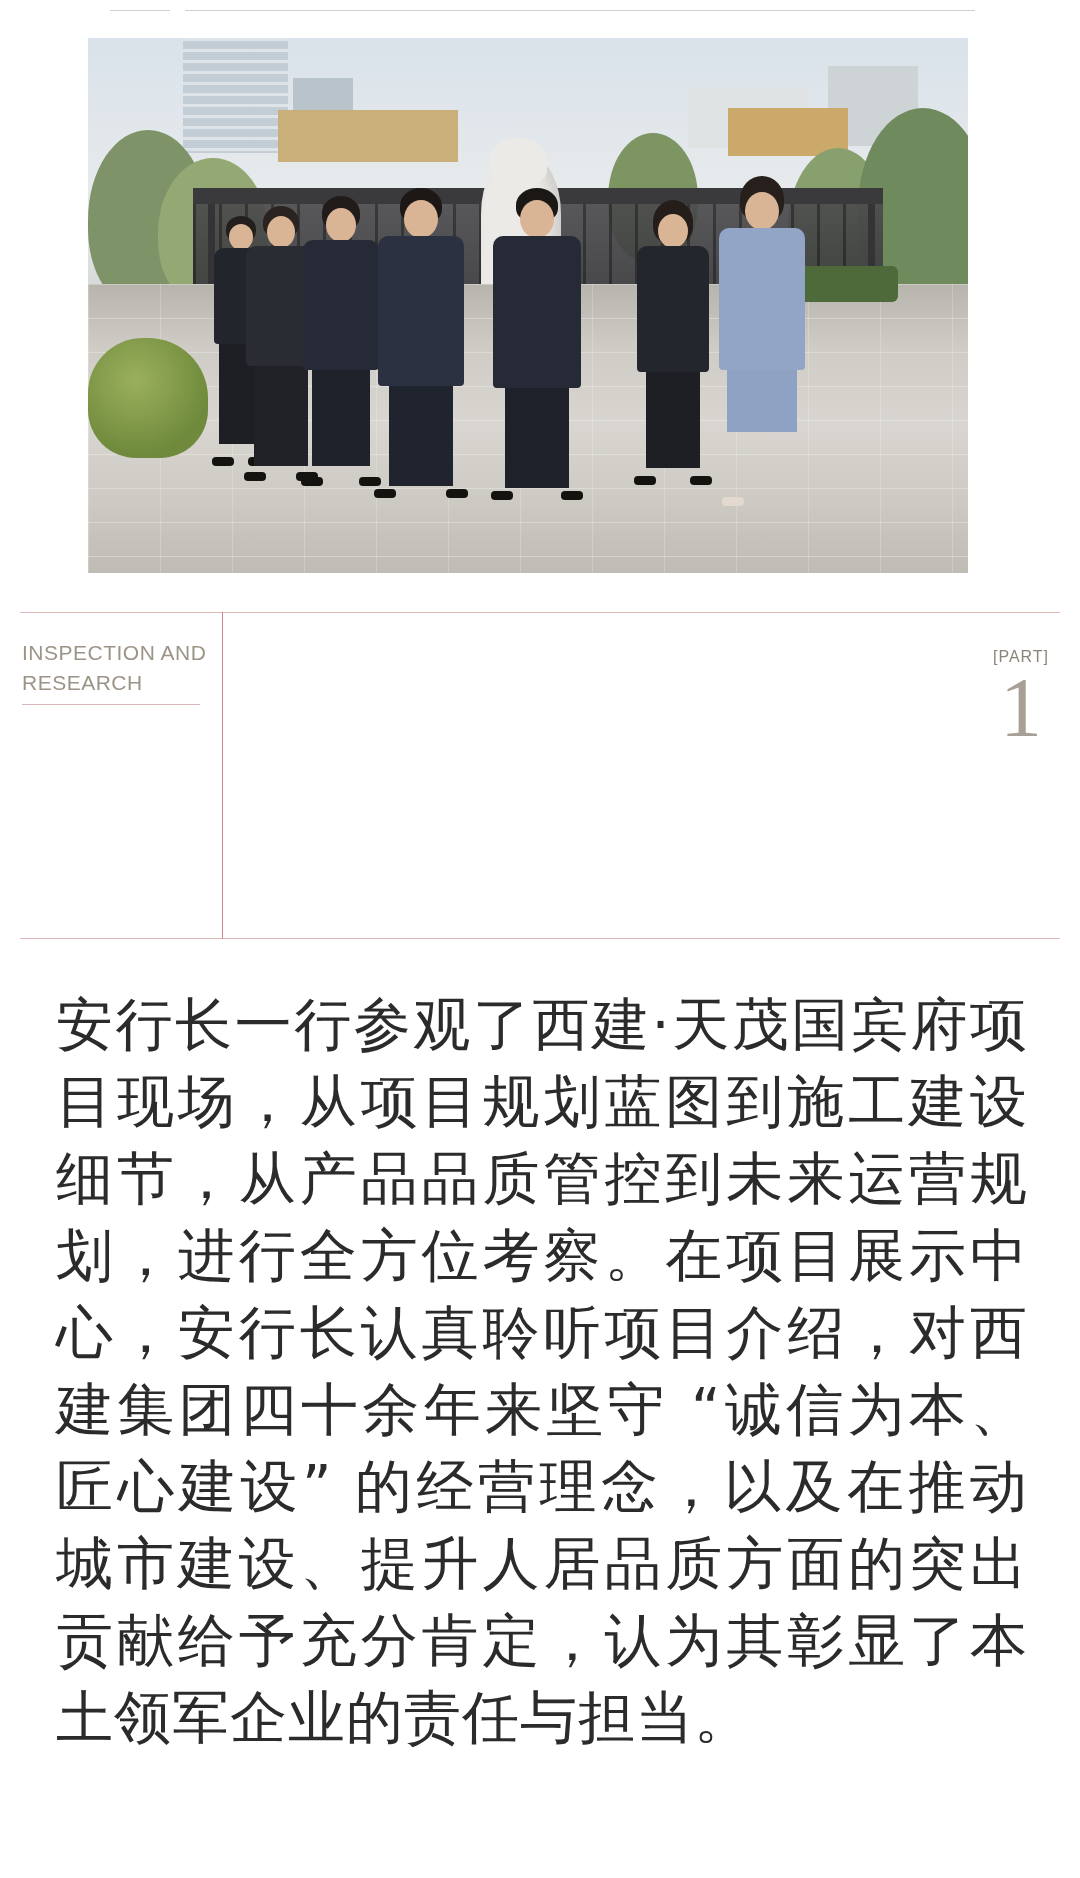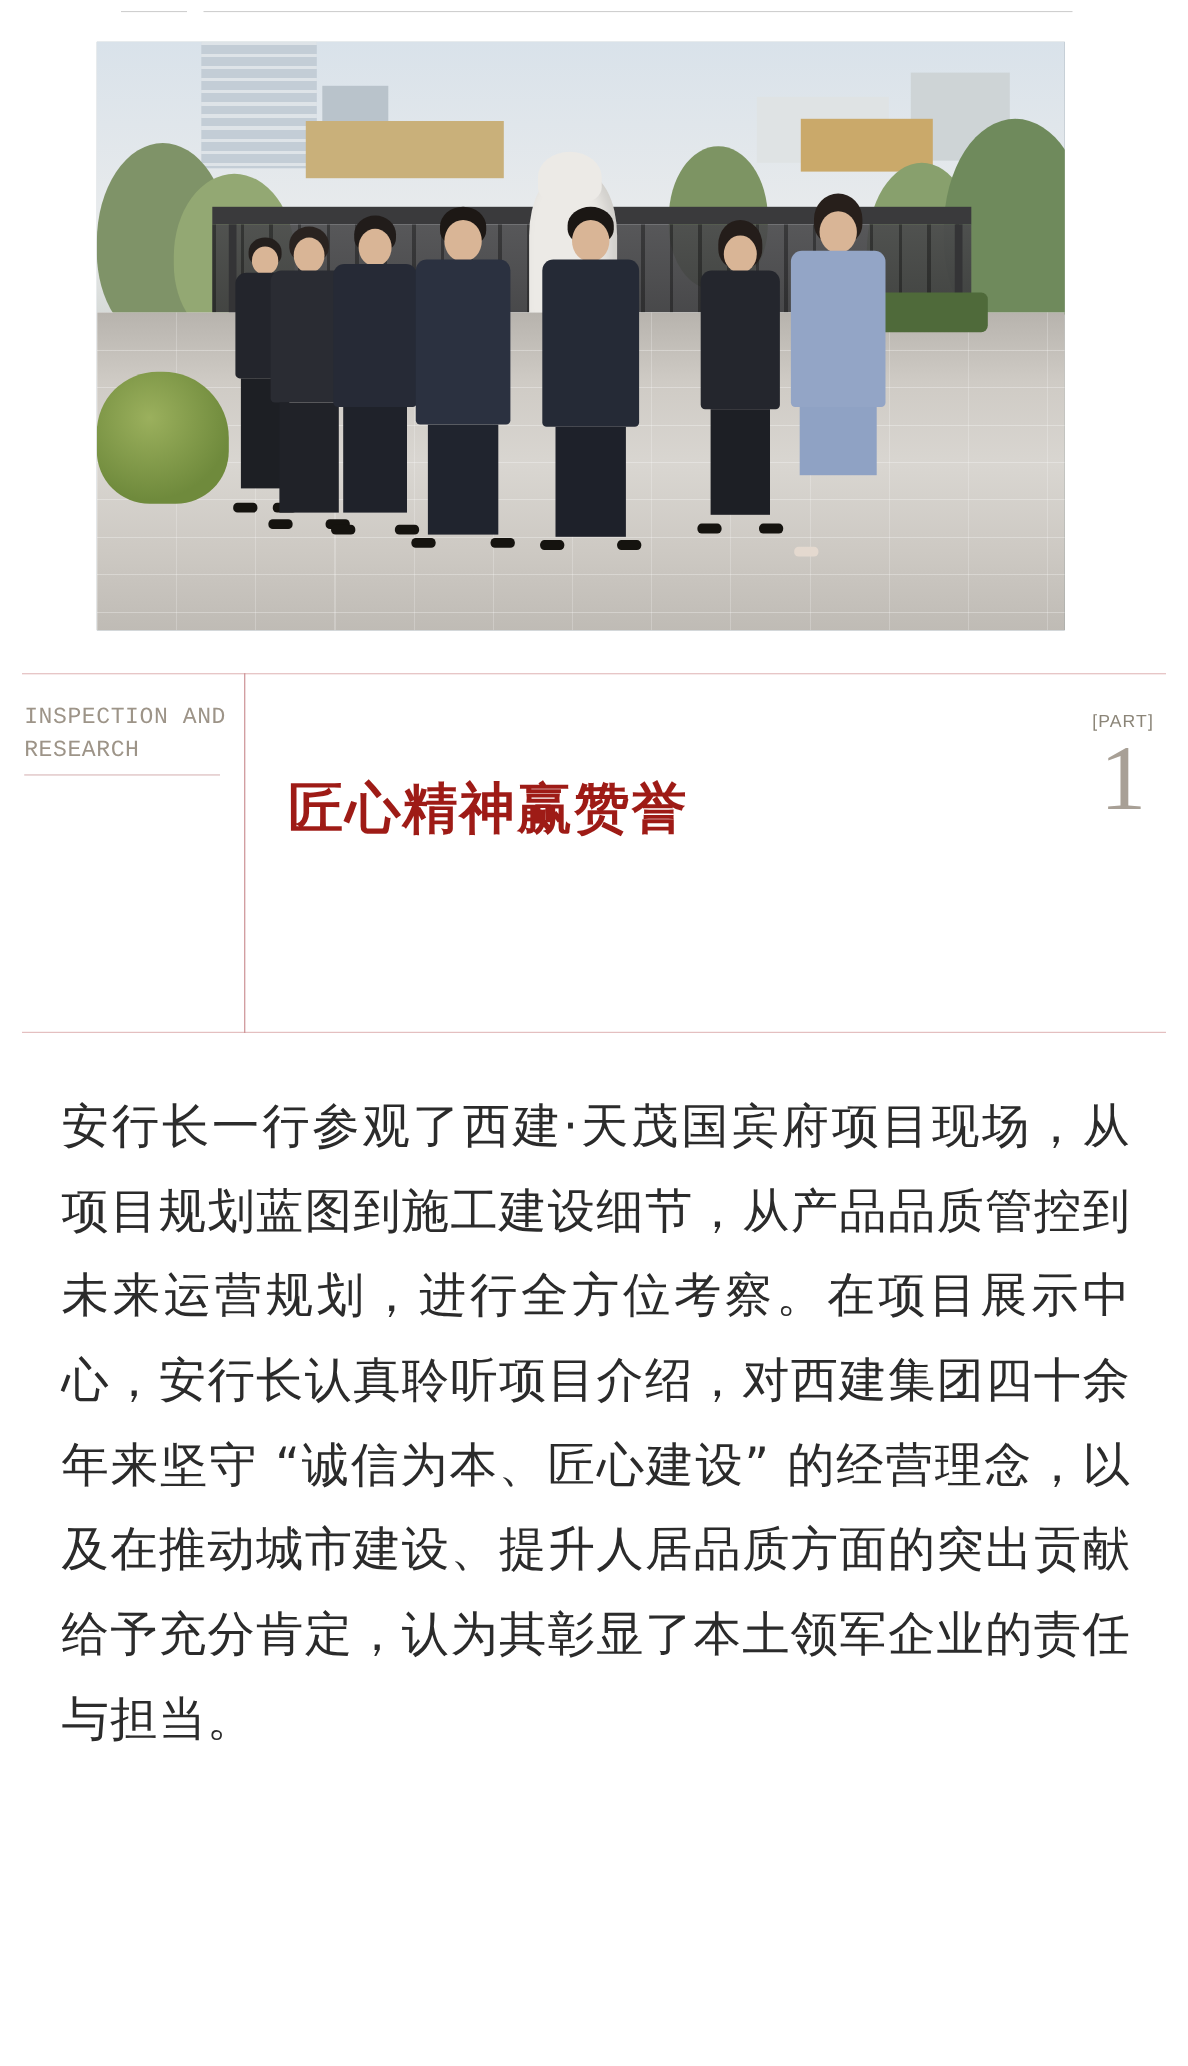--- a/index.html
+++ b/index.html
@@ -138,21 +138,21 @@
   }
   .divider-bottom {
     position:absolute; left:20px; top:938px; width:1040px; height:1px; background:#e2b9ba;
   }
   .vrule {
     position:absolute; left:222px; top:612px; width:1px; height:327px; background:#c8878a;
   }
   .eyebrow {
     position:absolute; left:22px; top:638px; width:190px;
     color:#9d9488; font-size:21px; letter-spacing:.5px; line-height:30px;
-    font-family:Liberation Mono, monospace;
+    font-family:Liberation Sans, sans-serif;
   }
   .eyebrow-rule {
     position:absolute; left:22px; top:704px; width:178px; height:1px; background:#d8b5b6;
   }
   .headline {
     position:absolute; left:262px; top:700px; width:640px;
   }
   .headline .l1 {
     color:#b5261f; font-size:50px; letter-spacing:2px; line-height:64px; font-weight:500;
   }
@@ -163,21 +163,21 @@
     position:absolute; right:24px; top:648px; width:70px; text-align:center;
   }
   .part-label { color:#8b8578; font-size:16px; letter-spacing:1px; }
   .part-num {
     color:#a8a096; font-size:84px; line-height:84px; font-family:"Liberation Serif", serif; font-weight:400;
   }
 
   
   .body-copy {
     position:absolute; left:56px; top:986px; width:972px;
-    font-size:43px;
+    font-size:57px;
     line-height:77px;
     color:#2b2b2b;
     letter-spacing:1px;
     text-align:justify;
     font-family:"DejaVu Sans", "Liberation Sans", sans-serif;
   }
 </style>
 </head>
 <body>
 
@@ -288,16 +288,15 @@
 
 <div class="eyebrow">INSPECTION AND RESEARCH</div>
 <div class="eyebrow-rule"></div>
 
 <div class="part-wrap">
   <div class="part-label">[PART]</div>
   <div class="part-num">1</div>
 </div>
 
 <div class="headline">
-  <div class="l2">匠心精神赢赞誉</div>
 </div>
 
 <div class="body-copy">安行长一行参观了西建·天茂国宾府项目现场，从项目规划蓝图到施工建设细节，从产品品质管控到未来运营规划，进行全方位考察。在项目展示中心，安行长认真聆听项目介绍，对西建集团四十余年来坚守 “诚信为本、匠心建设” 的经营理念，以及在推动城市建设、提升人居品质方面的突出贡献给予充分肯定，认为其彰显了本土领军企业的责任与担当。</div>
 
 </body></html>

